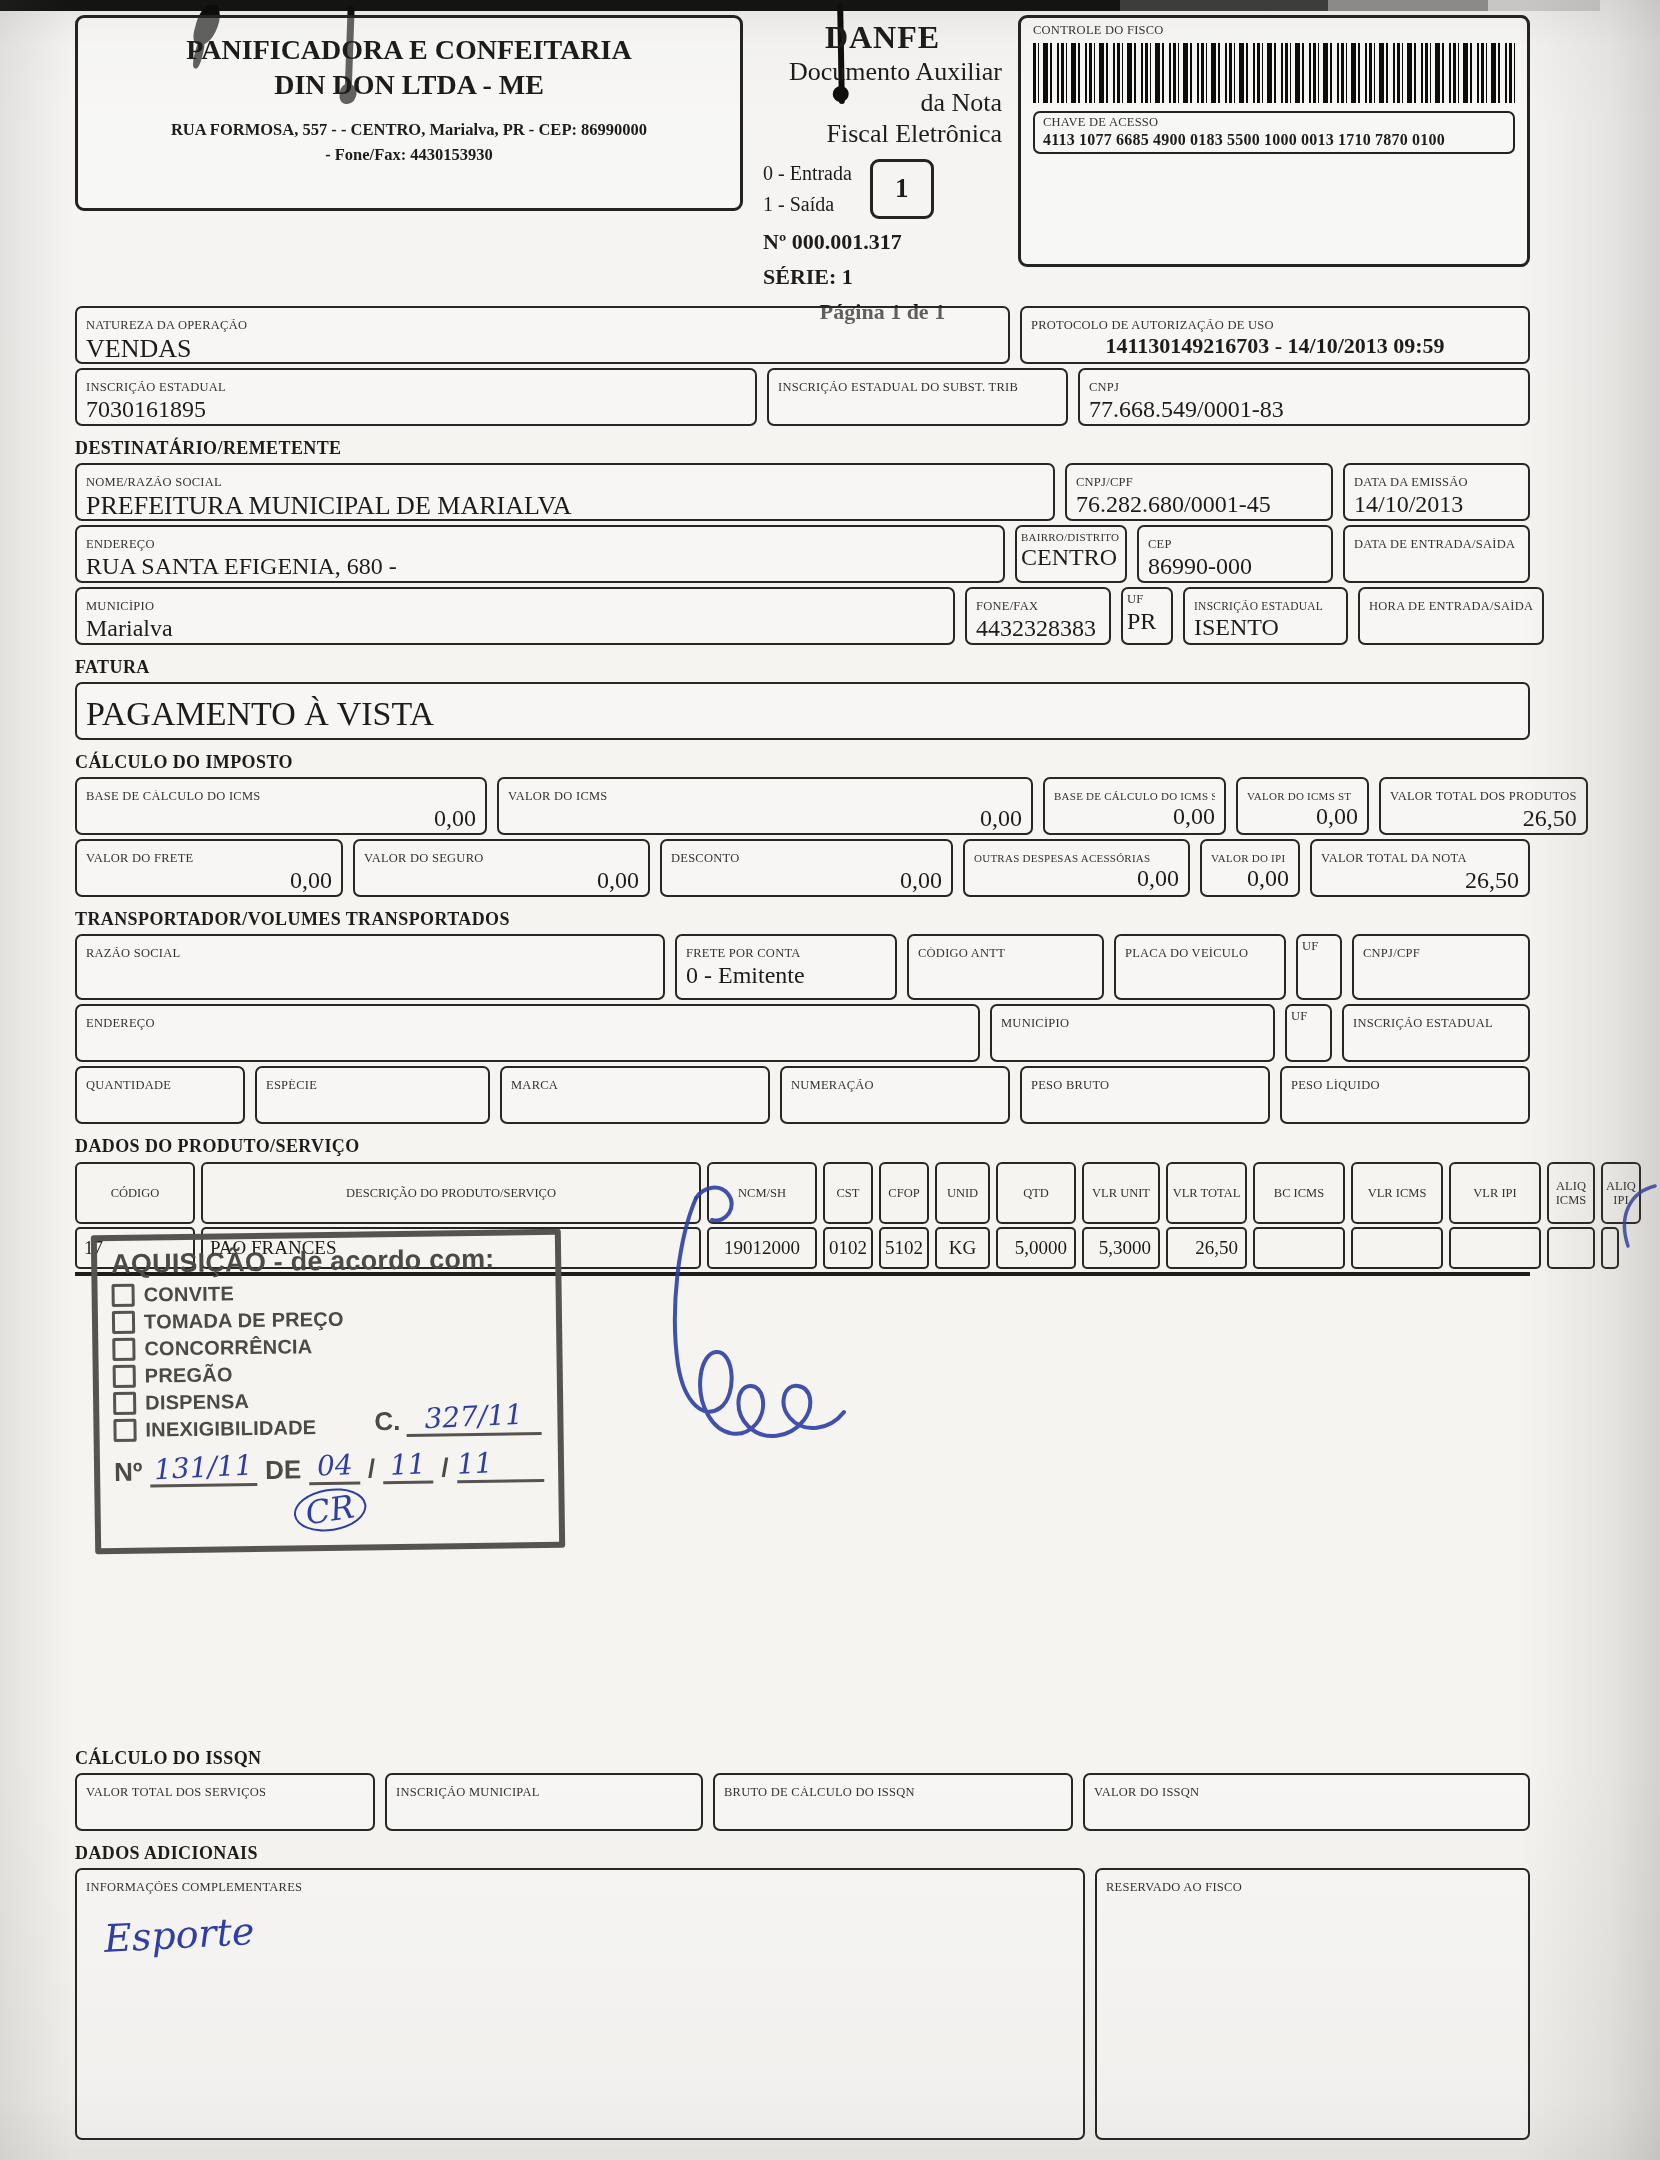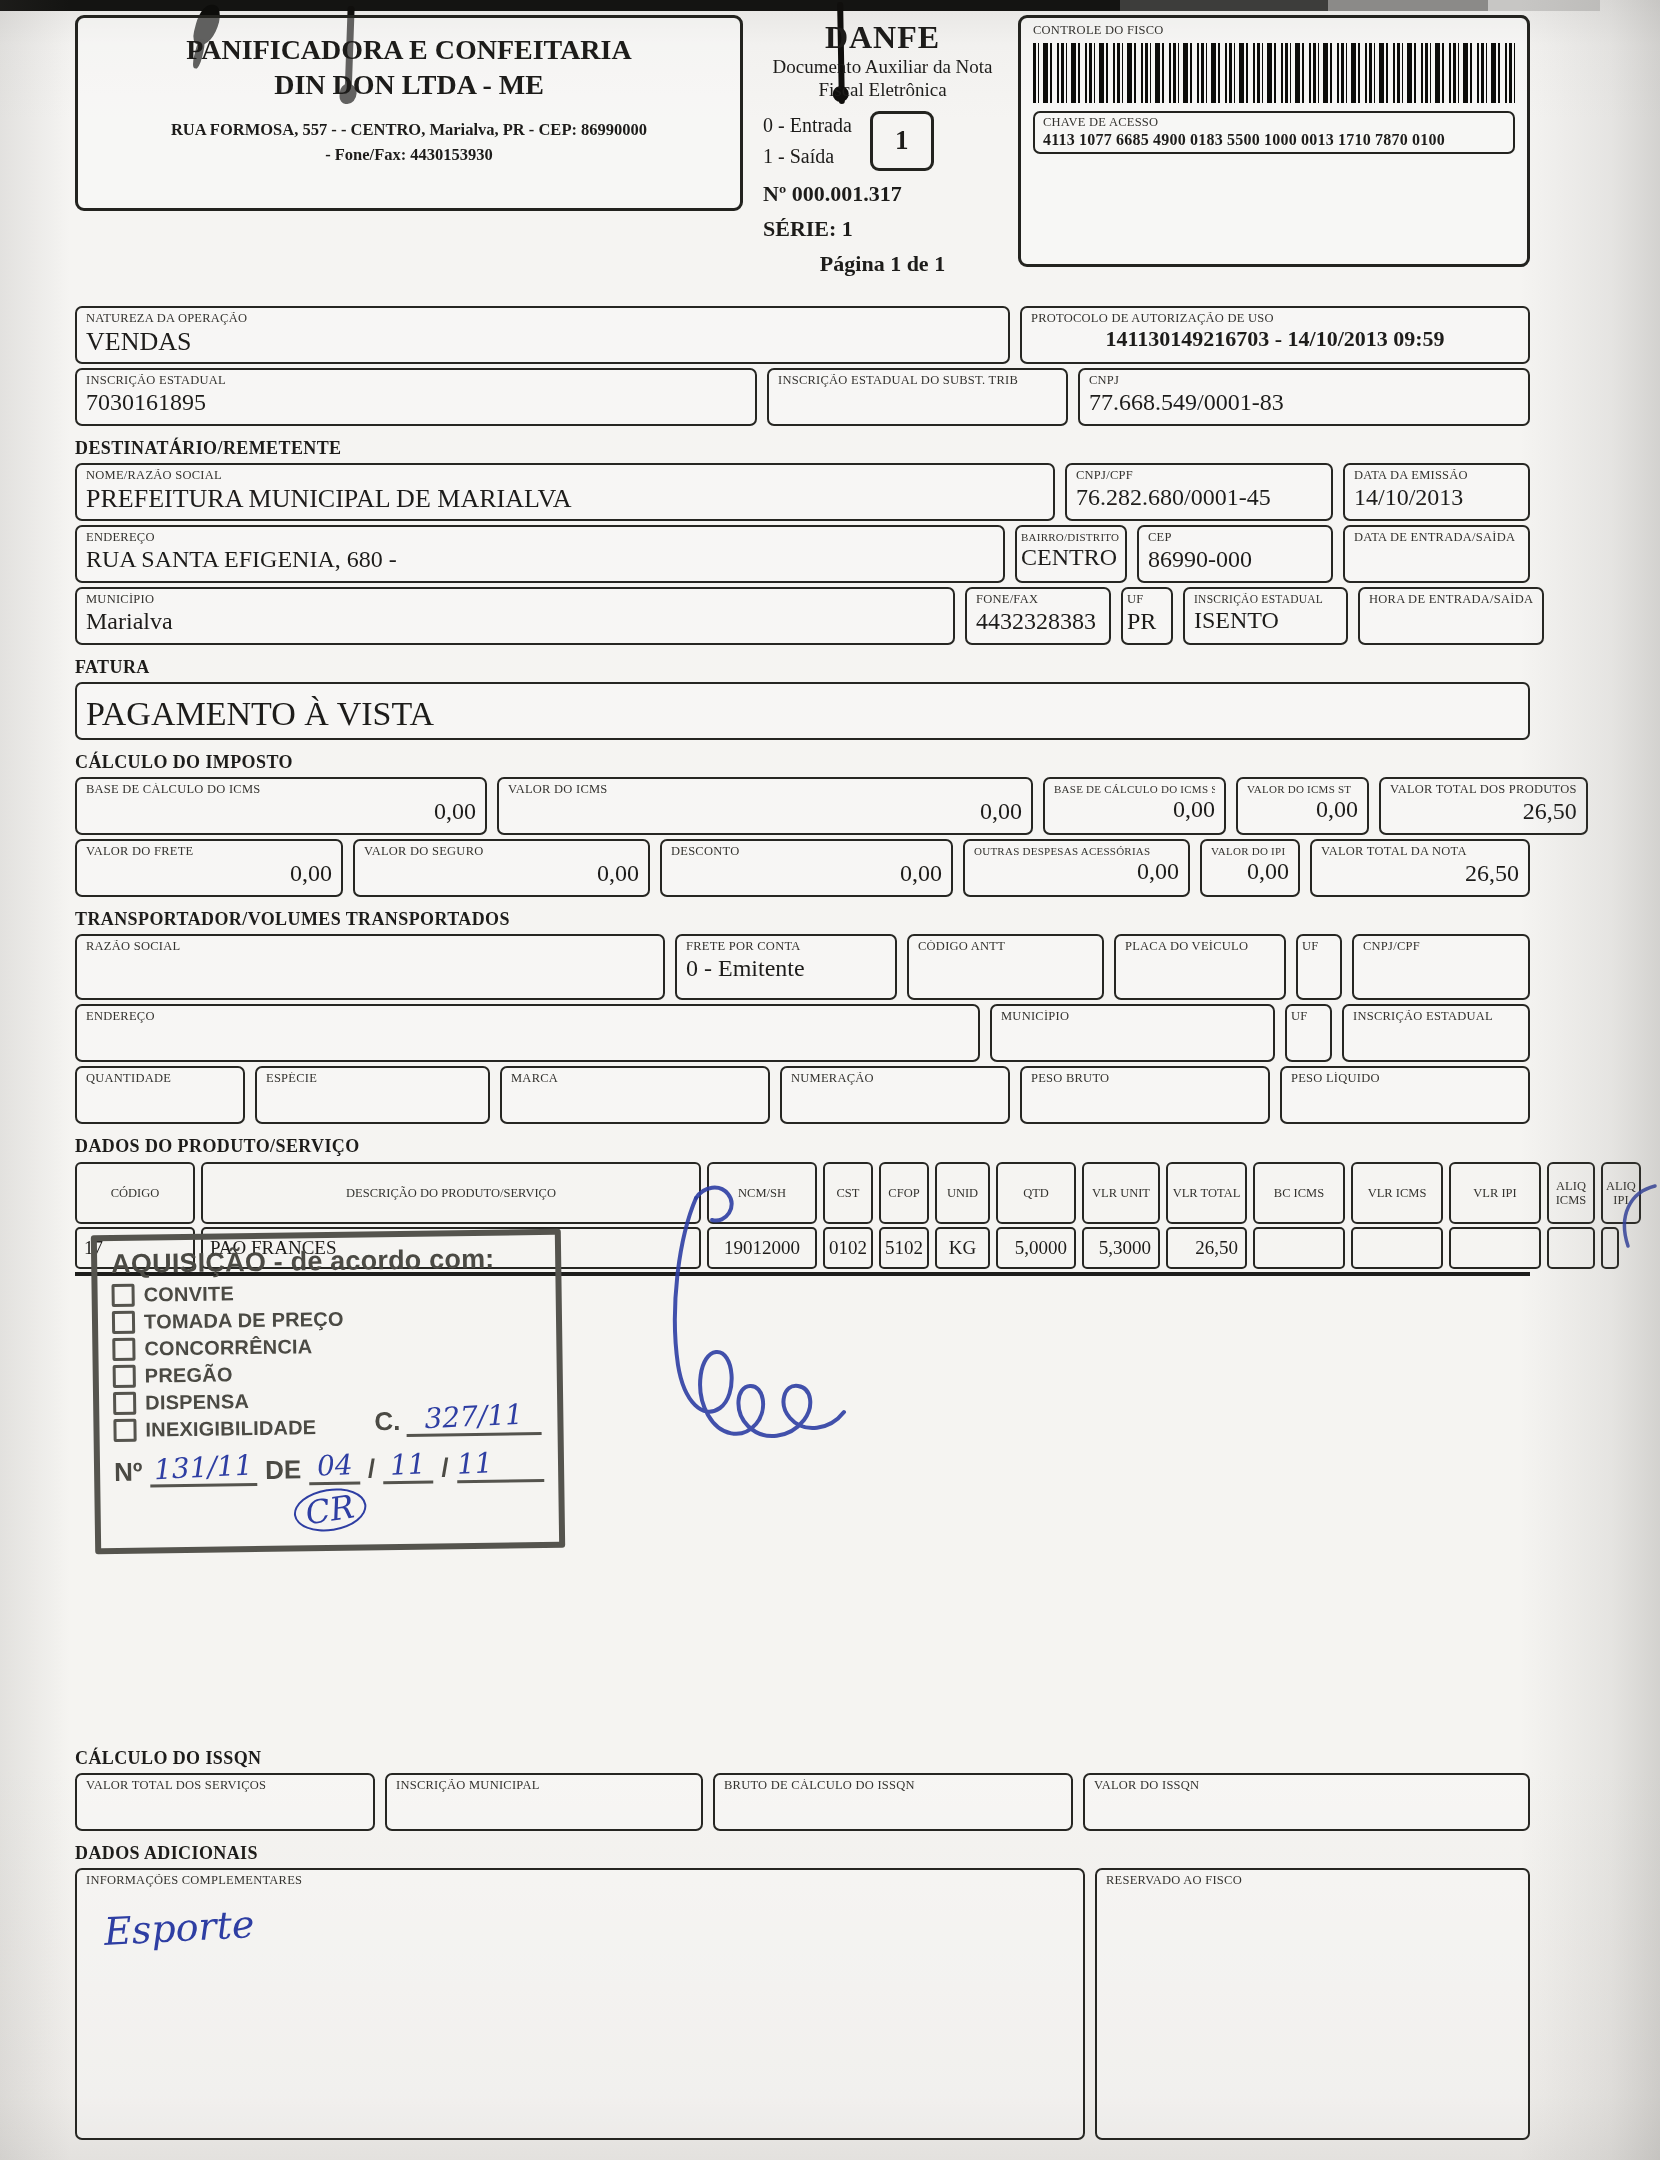--- a/index.html
+++ b/index.html
@@ -22,39 +22,39 @@
   .streak-b:after{content:"";position:absolute;left:-6px;top:84px;width:16px;height:16px;background:#100f0d;border-radius:50%;}
 
   .doc{position:absolute;left:75px;top:15px;width:1455px;}
   .hdr{display:flex;gap:10px;align-items:flex-start;height:265px;}
   .box{border:3px solid #23231f;border-radius:9px;box-sizing:border-box;background:rgba(253,253,251,.35);}
   .emit{width:668px;height:196px;text-align:center;padding:10px 24px 0;}
   .emit-name{font-weight:bold;font-size:28px;line-height:1.25;max-width:470px;margin:4px auto 0;}
   .emit-addr{font-weight:bold;font-size:16.5px;line-height:1.5;margin-top:16px;}
   .mid{width:255px;padding:4px 6px 0 10px;box-sizing:border-box;}
   .danfe-t{font-size:32px;font-weight:bold;text-align:center;letter-spacing:1px;}
-  .danfe-s{font-size:19px;text-align:center;line-height:1.2;}
+  .danfe-s{font-size:26px;text-align:right;line-height:1.2;}
   .es-row{display:flex;margin-top:8px;align-items:center;}
   .es-lines{font-size:20px;line-height:1.55;}
   .tipo-box{width:58px;height:54px;border:3px solid #23231f;border-radius:9px;margin-left:18px;
     display:flex;align-items:center;justify-content:center;font-size:27px;font-weight:bold;}
   .mid-b{font-size:22px;font-weight:bold;margin-top:9px;}
   .mid-pg{text-align:center;}
   .fisc{flex:1;height:252px;padding:6px 12px;box-sizing:border-box;}
   .lab{display:block;font-size:12.5px;line-height:1.1;color:#33322e;letter-spacing:.25px;white-space:nowrap;overflow:hidden;}
   .barcode{height:60px;margin-top:5px;background:repeating-linear-gradient(90deg,
     #0c0c0a 0 3px,transparent 3px 5px,#0c0c0a 5px 6px,transparent 6px 10px,
     #0c0c0a 10px 15px,transparent 15px 17px,#0c0c0a 17px 19px,transparent 19px 24px,
     #0c0c0a 24px 26px,transparent 26px 28px);}
   .chave{border:2.5px solid #23231f;border-radius:7px;margin-top:8px;padding:3px 8px 2px;}
   .chave-v{font-size:16px;font-weight:bold;white-space:nowrap;letter-spacing:.2px;line-height:1.3;}
   .consulta{font-size:19px;line-height:1.35;margin-top:6px;}
 
   .row{display:flex;gap:10px;margin-top:4px;}
-  .fld{position:relative;border:2.5px solid #262622;border-radius:7px;padding:4px 9px 3px;
+  .fld{position:relative;border:2.5px solid #262622;border-radius:7px;padding:11px 9px 3px;
     background:rgba(253,253,251,.3);box-sizing:border-box;height:58px;flex-shrink:0;}
   .fld.grow{flex:1 1 auto;}
   .fld.tight{padding:4px 4px 3px;}
   .val{display:block;font-size:24px;line-height:1.2;min-height:29px;white-space:nowrap;}
   .num{text-align:right;}
   .ctr{text-align:center;}
   .sect{font-size:18px;font-weight:bold;letter-spacing:.4px;margin:12px 0 0;}
   .mt26{margin-top:26px;}
   .r66 .fld{height:66px;}
   .fatura-box{height:58px;padding-top:10px;}

